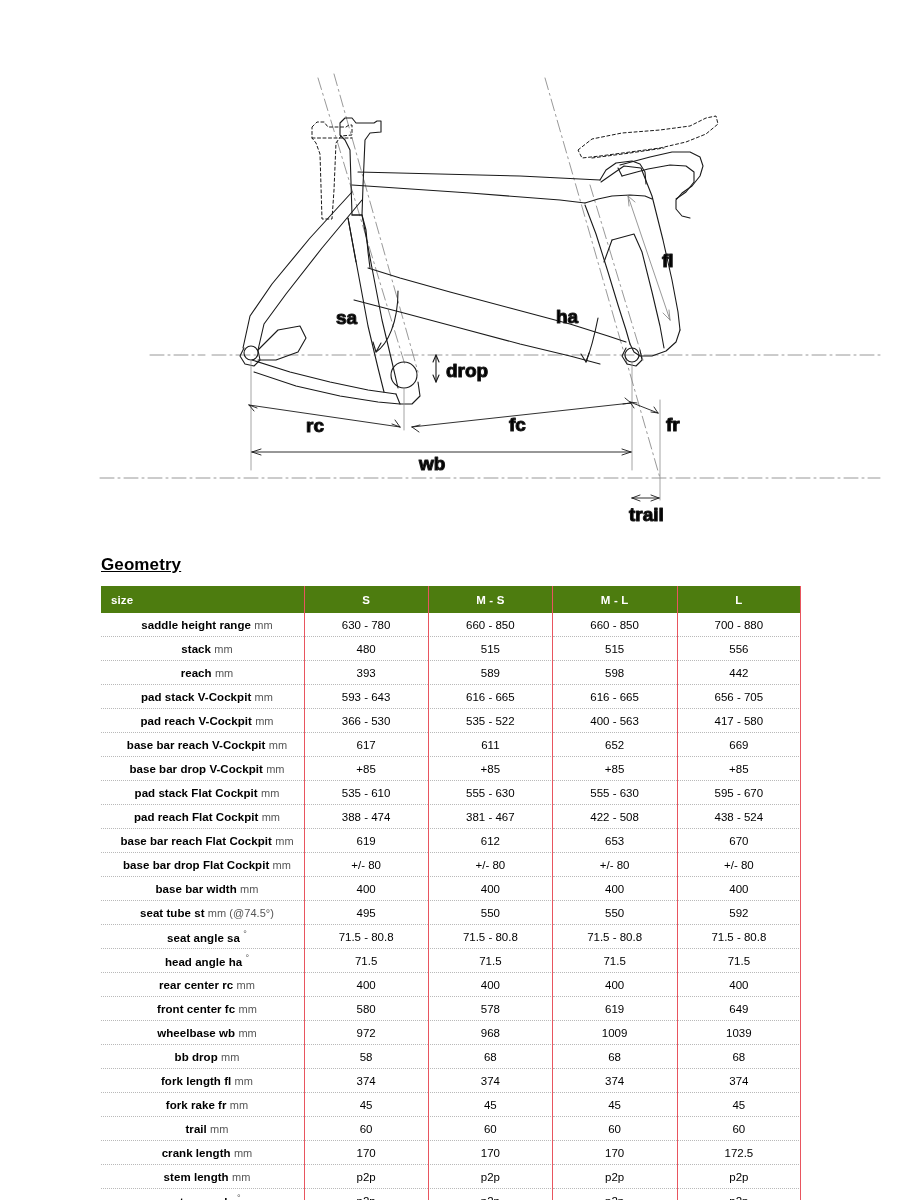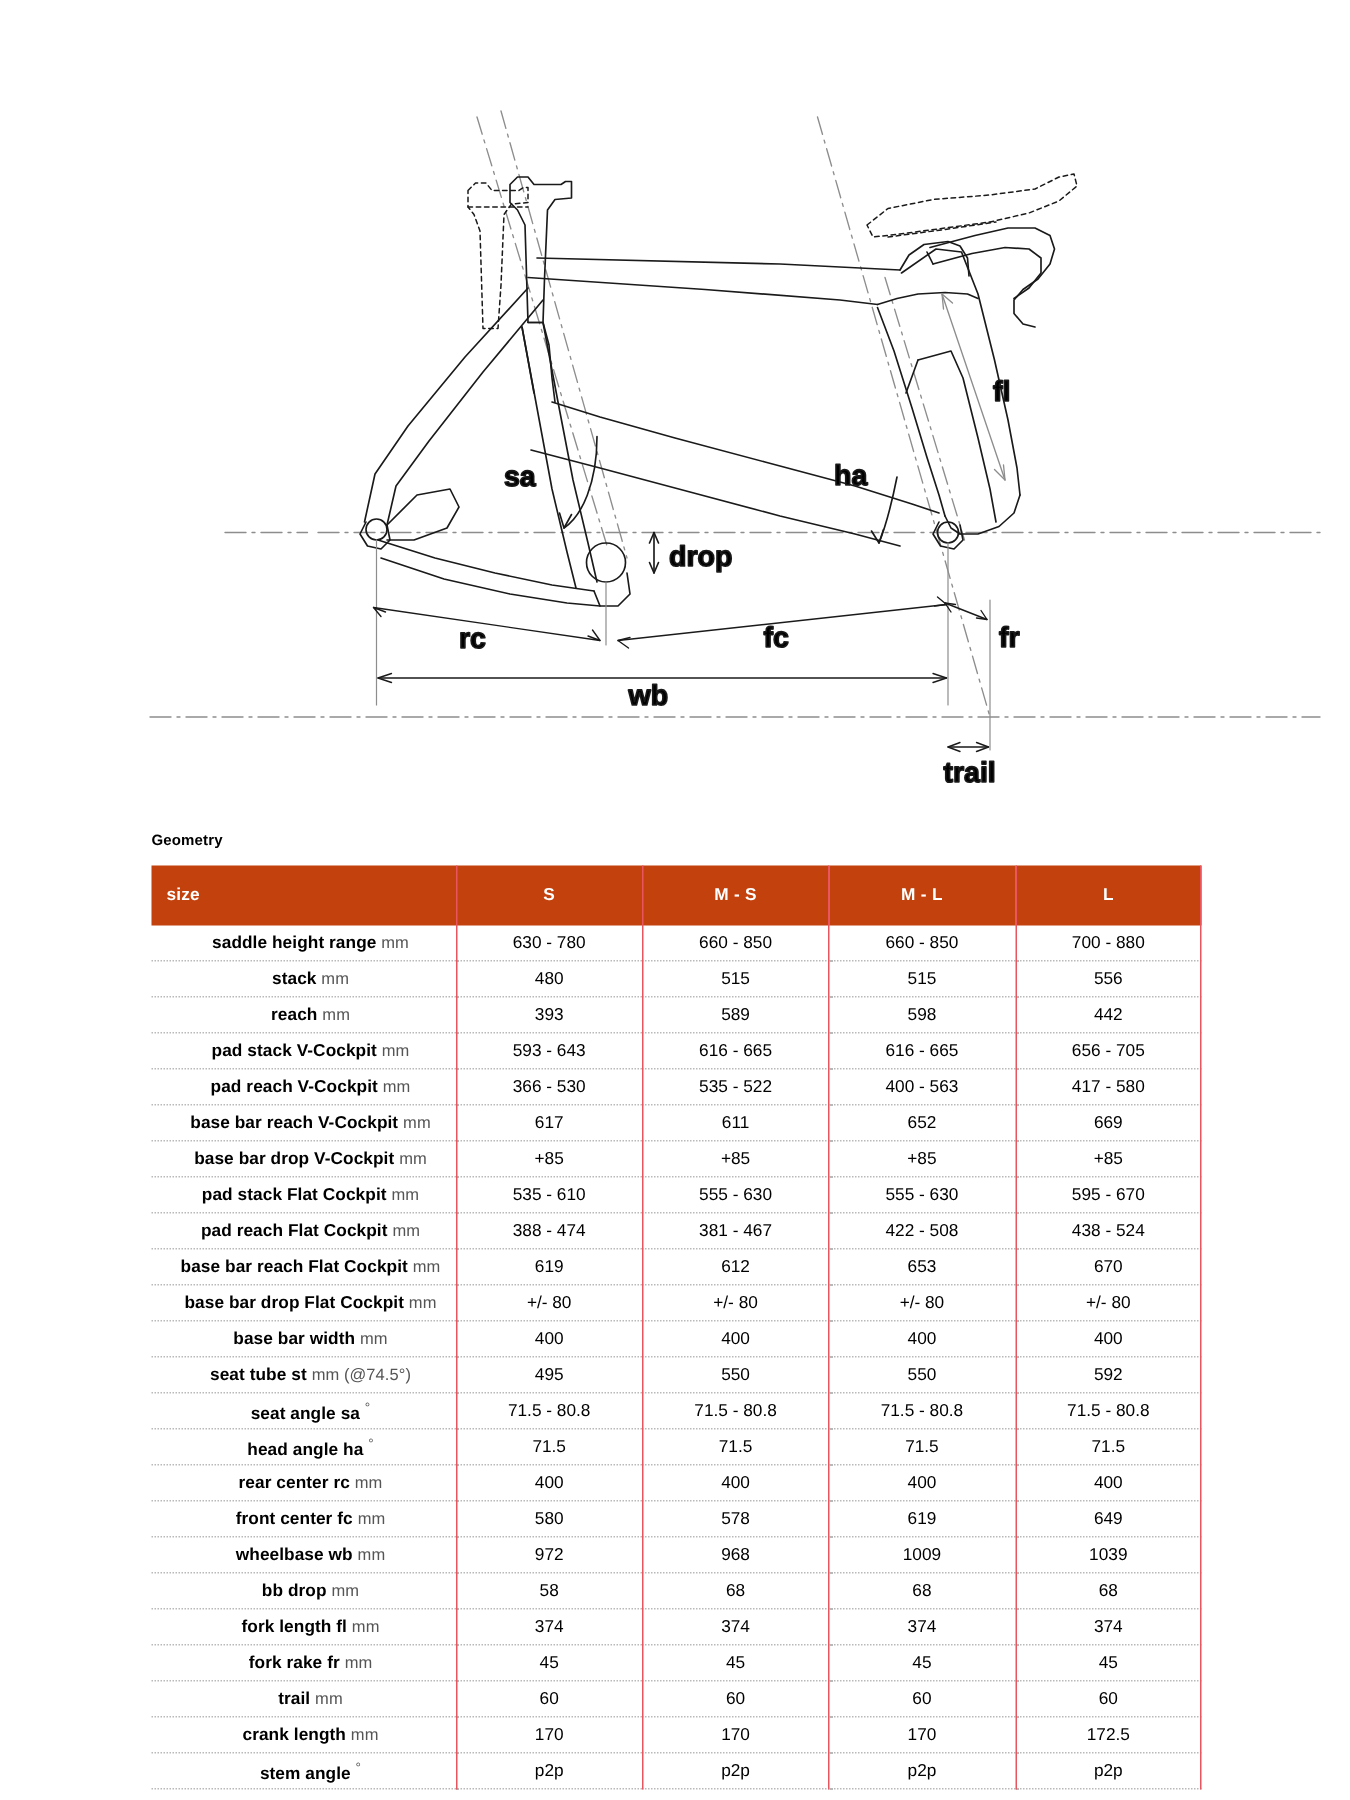--- a/index.html
+++ b/index.html
@@ -37,44 +37,45 @@
   }
 
   
   #geometry-section {
     position: absolute;
     left: 0;
     top: 555px;
     width: 900px;
   }
   #geometry-title {
-    font-size: 10px;
+    font-size: 17px;
     font-weight: bold;
     margin: 0 0 11px 101px;
     letter-spacing: 0.1px;
+    text-decoration: underline;
   }
   #geo-table-wrap {
     margin-left: 101px;
     width: 700px;
     position: relative;
   }
   table#geo-table {
     border-collapse: collapse;
     width: 700px;
     table-layout: fixed;
   }
   table#geo-table col.c-label { width: 203px; }
   table#geo-table col.c-val   { width: 124.25px; }
 
   #geo-table thead th {
-    background: #c2410c;
+    background: #4d7c0f;
     color: #fff;
     font-size: 11.5px;
     font-weight: bold;
-    height: 40px;
+    height: 27px;
     padding: 0 0 0 0;
     text-align: center;
     vertical-align: middle;
     letter-spacing: 0.2px;
   }
   #geo-table thead th.head-label {
     text-align: left;
     padding-left: 10px;
     letter-spacing: 0.1px;
   }
@@ -485,20 +486,27 @@
             <td>60</td>
           </tr>
           <tr>
             <td class="cell-label"><span>crank length</span> <span class="unit">mm</span></td>
             <td>170</td>
             <td>170</td>
             <td>170</td>
             <td>172.5</td>
           </tr>
           <tr>
+            <td class="cell-label"><span>stem length</span> <span class="unit">mm</span></td>
+            <td>p2p</td>
+            <td>p2p</td>
+            <td>p2p</td>
+            <td>p2p</td>
+          </tr>
+          <tr>
             <td class="cell-label"><span>stem angle</span> <span class="deg">°</span></td>
             <td>p2p</td>
             <td>p2p</td>
             <td>p2p</td>
             <td>p2p</td>
           </tr>
         </tbody>
     </table>
 
     <div class="col-rule r1"></div>

